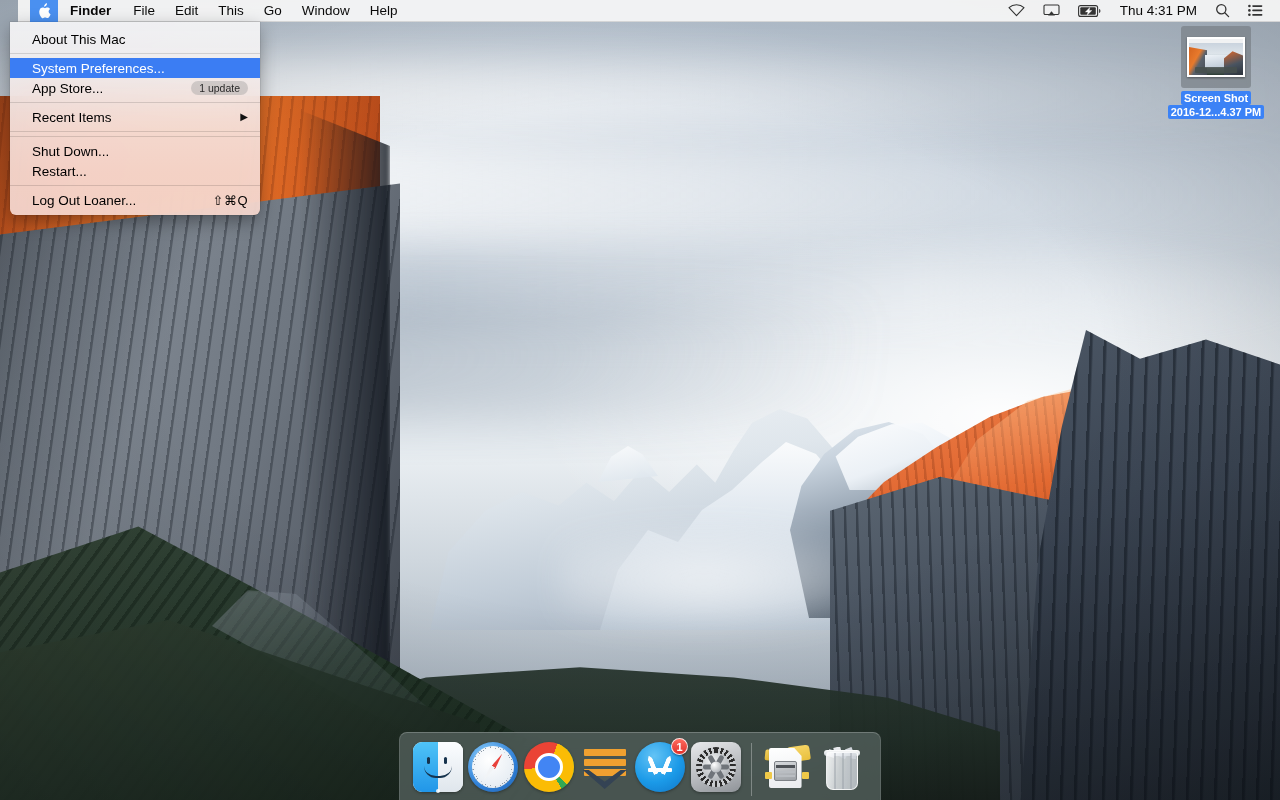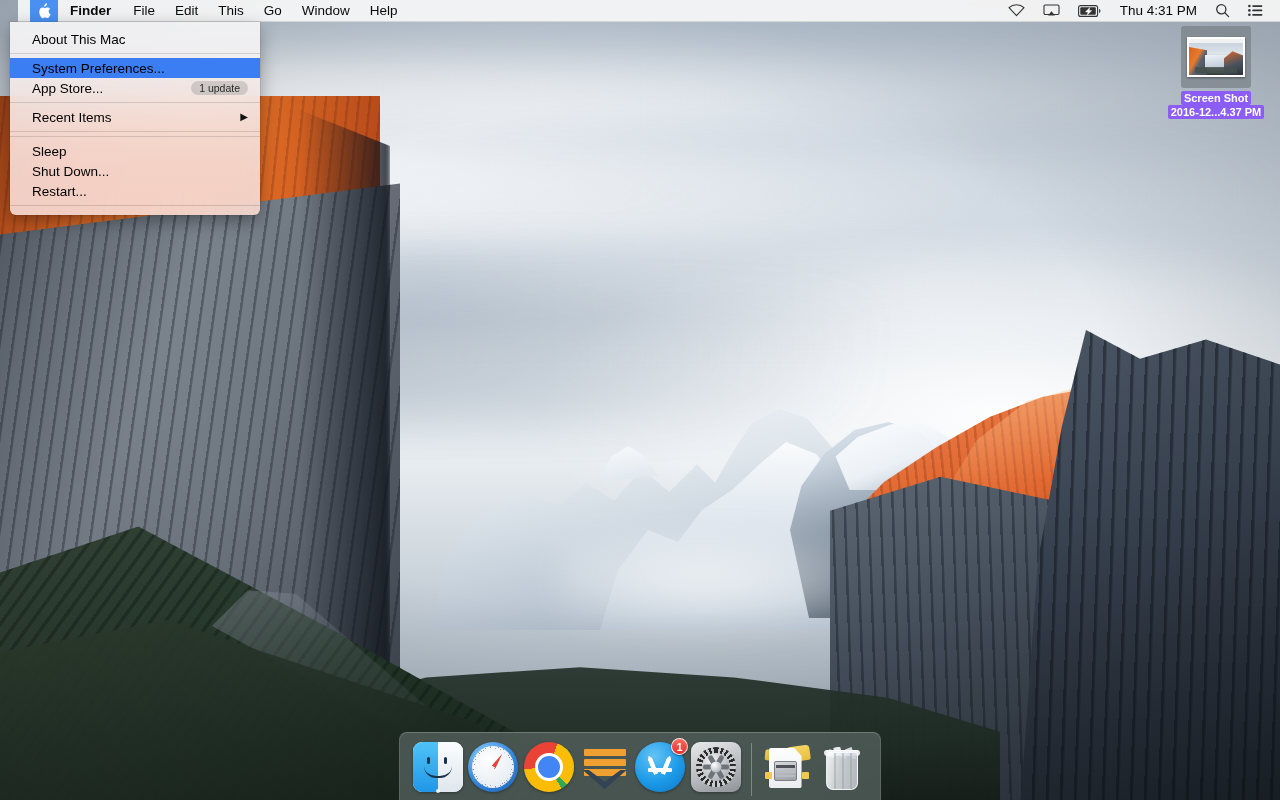--- a/index.html
+++ b/index.html
@@ -202,21 +202,21 @@
     backdrop-filter:blur(26px) saturate(160%);
     box-shadow:0 6px 18px rgba(0,0,0,.34), 0 0 0 .5px rgba(0,0,0,.14);
     padding:4px 0 5px 0;
     font-size:13.5px; color:#000;
     z-index:60; overflow:hidden;
   }
   .menu-item {
     height:20px; display:flex; align-items:center;
     padding:0 12px 0 22px; white-space:nowrap; position:relative;
   }
-  .menu-item.selected { background:#3b7df3; color:#000000; }
+  .menu-item.selected { background:#3b7df3; color:#ffffff; }
   .menu-label { flex:0 0 auto; }
   .menu-shortcut {
     margin-left:auto; font-size:13px; letter-spacing:.5px; color:#000;
   }
   .menu-badge {
     margin-left:auto; background:rgba(150,150,150,.38); color:#2a2a2a;
     font-size:10.5px; border-radius:8px; padding:1.5px 8px 2px; line-height:1;
   }
   .menu-arrow { margin-left:auto; font-size:10px; line-height:1; color:#111; }
   .menu-sep {
@@ -252,21 +252,21 @@
   .di-mini .m3 { position:absolute; left:30%; top:44%; width:44%; height:36%;
     background:linear-gradient(170deg,#eef3f8,#b9c6d3); }
   .di-mini .bar { position:absolute; left:12%; bottom:2px; width:76%; height:6px;
     background:rgba(70,80,78,.85); border-radius:1px; }
   .di-mini .tb { position:absolute; left:0; top:0; width:100%; height:4px; background:rgba(245,245,245,.9); }
   .di-label {
     margin-top:3px; display:flex; flex-direction:column; align-items:center;
     font-size:11px; font-weight:bold; color:#fff; line-height:14px;
   }
   .di-label span {
-    background:#8b5cf6; padding:0 3px; border-radius:2px; white-space:nowrap;
+    background:#3b82f6; padding:0 3px; border-radius:2px; white-space:nowrap;
   }
 
   
   #dock {
     position:absolute; left:399px; bottom:0; width:482px; height:68px;
     background:rgba(84,98,94,.78);
     -webkit-backdrop-filter:blur(16px); backdrop-filter:blur(16px);
     border-radius:8px 8px 0 0;
     border-top:1px solid rgba(255,255,255,.22);
     border-left:1px solid rgba(255,255,255,.12);
@@ -524,31 +524,32 @@
     <span class="menu-label">Recent Items</span>
     <span class="menu-arrow">▶</span>
   </div>
 
   <div class="menu-sep"></div>
 
 
   <div class="menu-sep"></div>
 
   <div class="menu-item">
-    <span class="menu-label">Sleep</span>
-  </div>
-  <div class="menu-item">
     <span class="menu-label">Shut Down...</span>
   </div>
   <div class="menu-item">
     <span class="menu-label">Restart...</span>
   </div>
 
   <div class="menu-sep"></div>
 
+  <div class="menu-item">
+    <span class="menu-label">Log Out Loaner...</span>
+    <span class="menu-shortcut">⇧⌘Q</span>
+  </div>
 </div>
 
 <div id="desktop-icon">
   <div class="di-thumb-wrap">
     <div class="di-thumb">
       <div class="di-mini">
         <div class="tb"></div>
         <div class="m1"></div>
         <div class="m3"></div>
         <div class="m2"></div>

